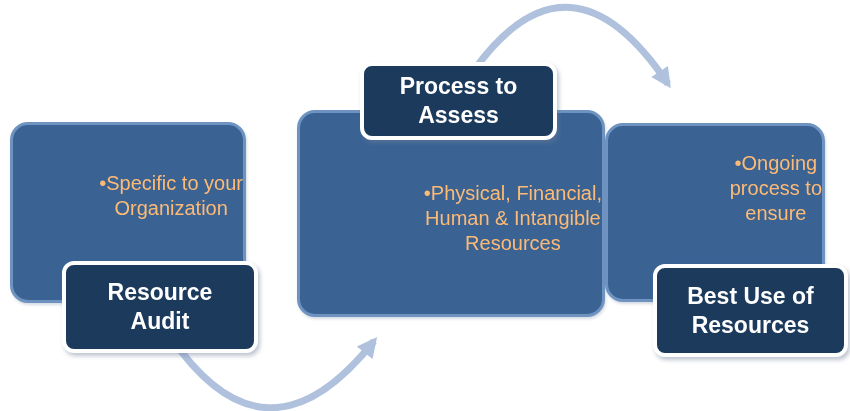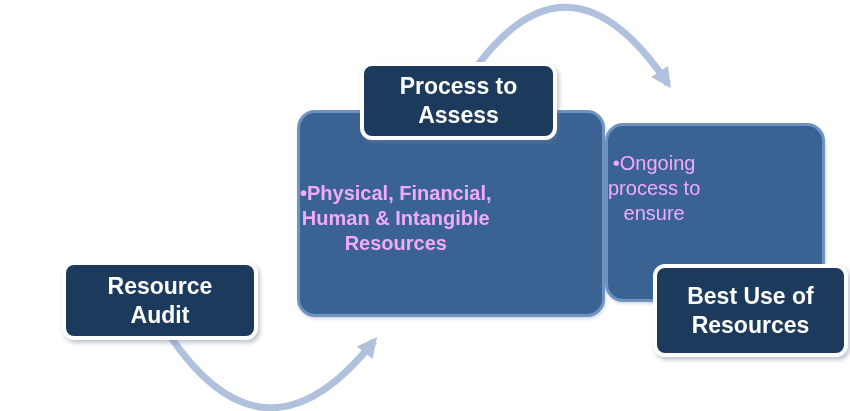--- a/index.html
+++ b/index.html
@@ -11,60 +11,64 @@
     overflow:hidden;
   }
   .arrow-layer{
     position:absolute;left:0;top:0;width:850px;height:411px;z-index:1;
   }
   .main-box{
     position:absolute;z-index:2;box-sizing:border-box;
     background:#3A6394;
     border:3px solid #6E93C1;
     border-radius:18px;
-    display:flex;align-items:center;justify-content:flex-start;
-    color:#f0abfc;
+    display:flex;align-items:center;justify-content:flex-end;
+    color:#fdba74;
     font-size:20px;line-height:25px;
     text-align:center;white-space:pre-line;
     box-shadow:1px 2px 3px rgba(90,110,140,0.25);
   }
   .label-box{
     position:absolute;z-index:3;box-sizing:border-box;
     background:#1C3A5C;
     border:4px solid #FFFFFF;
     border-radius:12px;
     display:flex;align-items:center;justify-content:center;
     color:#FFFFFF;
     font-size:23px;line-height:29px;font-weight:bold;
     text-align:center;white-space:pre-line;
     box-shadow:2px 3px 4px rgba(110,125,150,0.45);
   }
   
   #box-1{left:10px;top:122px;width:236px;height:181px;padding-bottom:34px;}
-  #box-2{left:297px;top:110px;width:308px;height:207px;padding-top:9px;font-weight:bold;}
+  #box-2{left:297px;top:110px;width:308px;height:207px;padding-top:9px;}
   #box-3{left:605px;top:123px;width:220px;height:179px;padding-bottom:49px;}
-  #label-1{left:62px;top:261px;width:196px;height:79px;}
+  #label-1{left:62px;top:261px;width:196px;height:92px;}
   #label-2{left:360px;top:62px;width:197px;height:78px;}
   #label-3{left:653px;top:264px;width:195px;height:93px;}
 </style>
 </head>
 <body>
 
 <div class="canvas">
 
   <svg class="arrow-layer" width="850" height="411" viewBox="0 0 850 411" xmlns="http://www.w3.org/2000/svg">
     <defs>
       <marker id="arrowhead" markerWidth="22" markerHeight="22" refX="16" refY="11" orient="auto" markerUnits="userSpaceOnUse">
         <path d="M1,1 L21,11 L1,21 Z" fill="#AFC1DD"></path>
       </marker>
     </defs>
     <path d="M 474 70 Q 570 -62 668 84" fill="none" stroke="#AFC1DD" stroke-width="7" marker-end="url(#arrowhead)"></path>
     <path d="M 170 336 Q 266 477 374 341" fill="none" stroke="#AFC1DD" stroke-width="7" marker-end="url(#arrowhead)"></path>
   </svg>
 
+  <div id="box-1" class="main-box">
+    <span>•Specific to your
+Organization</span>
+  </div>
 
   <div id="box-2" class="main-box">
     <span>•Physical, Financial,
 Human &amp; Intangible
 Resources</span>
   </div>
 
   <div id="box-3" class="main-box">
     <span>•Ongoing
 process to

